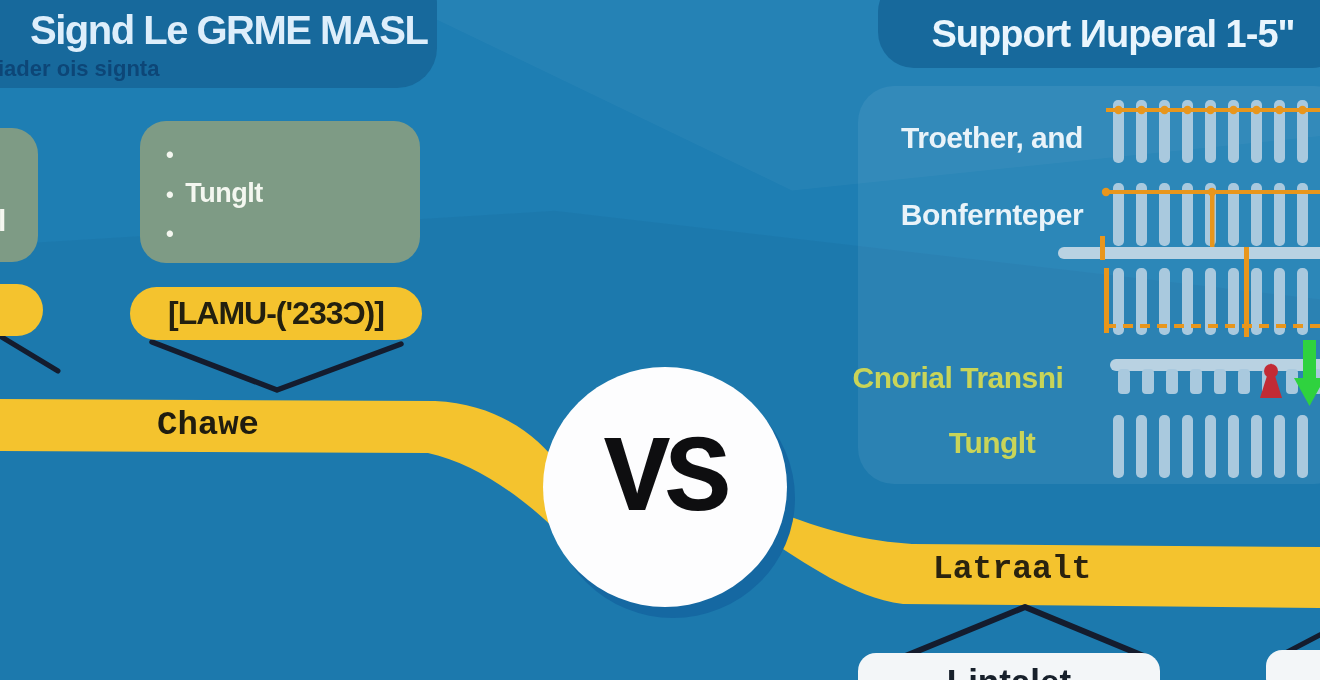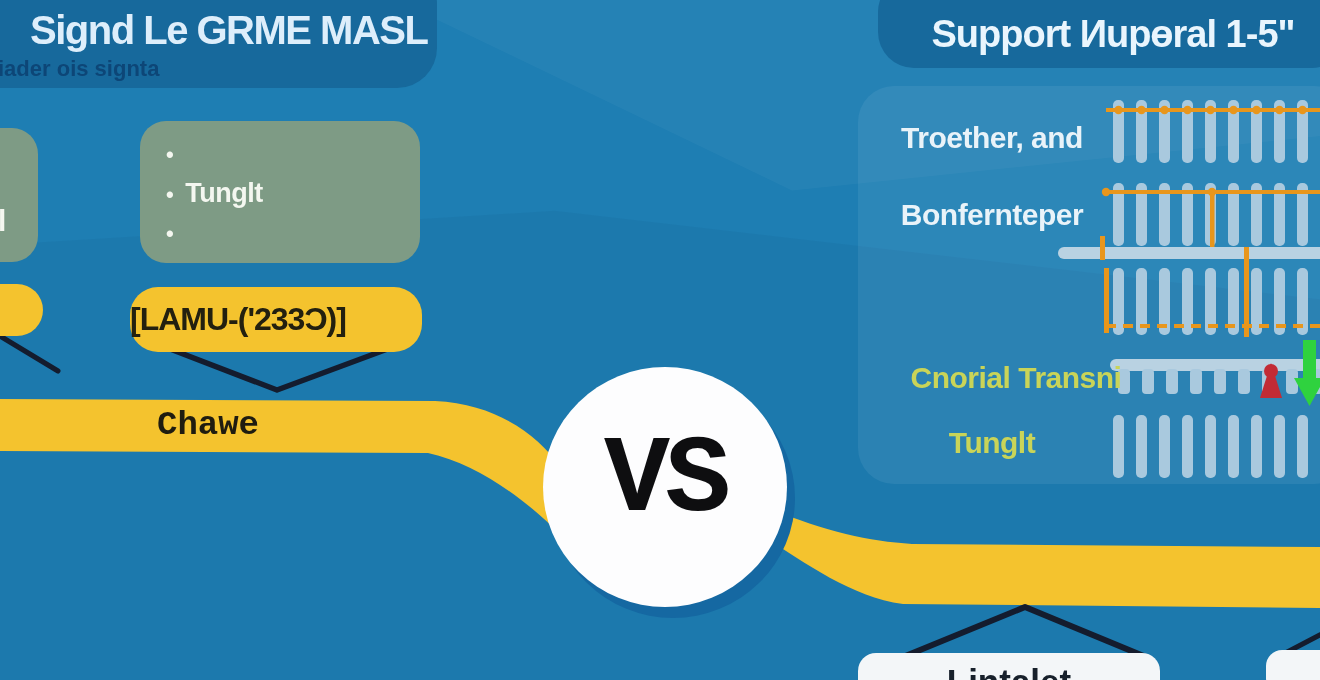--- a/index.html
+++ b/index.html
@@ -24,22 +24,22 @@
   .sage-frag{left:-60px;top:128px;width:98px;height:134px;}
   .sage-frag .frag-letter{position:absolute;left:58px;top:76px;color:#f4f7f0;
       font-weight:bold;font-size:30px;}
   .feature-box{left:140px;top:121px;width:280px;height:142px;padding:14px 0 0 26px;box-sizing:border-box;}
   .feature-box .bullet{display:flex;align-items:baseline;color:#f4f7f0;font-weight:bold;
       font-size:27px;line-height:39px;letter-spacing:-0.5px;white-space:nowrap;}
   .feature-box .dot{font-size:22px;margin-right:12px;}
 
   .pill{position:absolute;background:#f4c32e;border-radius:28px;z-index:1;}
   .pill-frag{left:-70px;top:284px;width:113px;height:52px;}
-  .pill-main{left:130px;top:287px;width:292px;height:65px;display:flex;align-items:center;
-      justify-content:flex-start;}
+  .pill-main{left:130px;top:287px;width:292px;height:53px;display:flex;align-items:center;
+      justify-content:center;}
   .pill-main span{font-size:32px;font-weight:bold;color:#23200f;letter-spacing:-1px;white-space:nowrap;}
 
   .art{position:absolute;left:0;top:0;z-index:1;}
 
   .vs-circle{position:absolute;left:543px;top:367px;width:244px;height:240px;border-radius:50%;
       background:#fdfdfe;box-shadow:8px 11px 0 0 #1568a2;z-index:2;
       display:flex;align-items:center;justify-content:center;}
   .vs-circle span{font-size:110px;font-weight:bold;letter-spacing:-5px;color:#0e0e10;
       padding-bottom:14px;font-family:Liberation Mono, monospace;}
 
@@ -49,21 +49,21 @@
 
   .panel{position:absolute;left:858px;top:86px;width:492px;height:398px;border-radius:36px;
       background:rgba(173,214,235,0.10);z-index:0;}
   .prow-label{position:absolute;z-index:2;text-align:center;font-weight:bold;font-size:30px;
       letter-spacing:-0.5px;white-space:nowrap;}
   .lbl-white{color:#e9f3f9;}
   .lbl-green{color:#c9d458;}
   .row0{left:872px;top:121px;width:240px;}
   .row1{left:872px;top:198px;width:240px;}
   .row2{left:872px;top:280px;width:240px;}
-  .row3{left:886px;top:361px;width:260px;}
+  .row3{left:828px;top:361px;width:260px;}
   .row4{left:872px;top:426px;width:240px;}
 
   .wbox{position:absolute;background:#f3f6f8;z-index:2;}
   .wbox1{left:858px;top:653px;width:302px;height:60px;border-radius:18px;text-align:center;}
   .wbox1 span{display:inline-block;margin-top:9px;font-size:35px;font-weight:bold;color:#17202b;}
   .wbox2{left:1266px;top:650px;width:92px;height:44px;border-radius:16px;}
 </style>
 </head>
 <body>
 
@@ -201,20 +201,21 @@
 
   <div class="pill pill-main">
     <span>[LAMU-('233Ɔ)]</span>
   </div>
 
   <div class="vs-circle">
     <span>VS</span>
   </div>
 
   <div class="band-label chawe">Chawe</div>
+  <div class="band-label latraalt">Latraalt</div>
 
   <div class="prow-label lbl-white row0">Troether, and</div>
   <div class="prow-label lbl-white row1">Bonfernteper</div>
   <div class="prow-label lbl-green row3">Cnorial Transni</div>
   <div class="prow-label lbl-green row4">Tunglt</div>
 
   <div class="wbox wbox1">
     <span>Lintalet</span>
   </div>
   <div class="wbox wbox2"></div>

